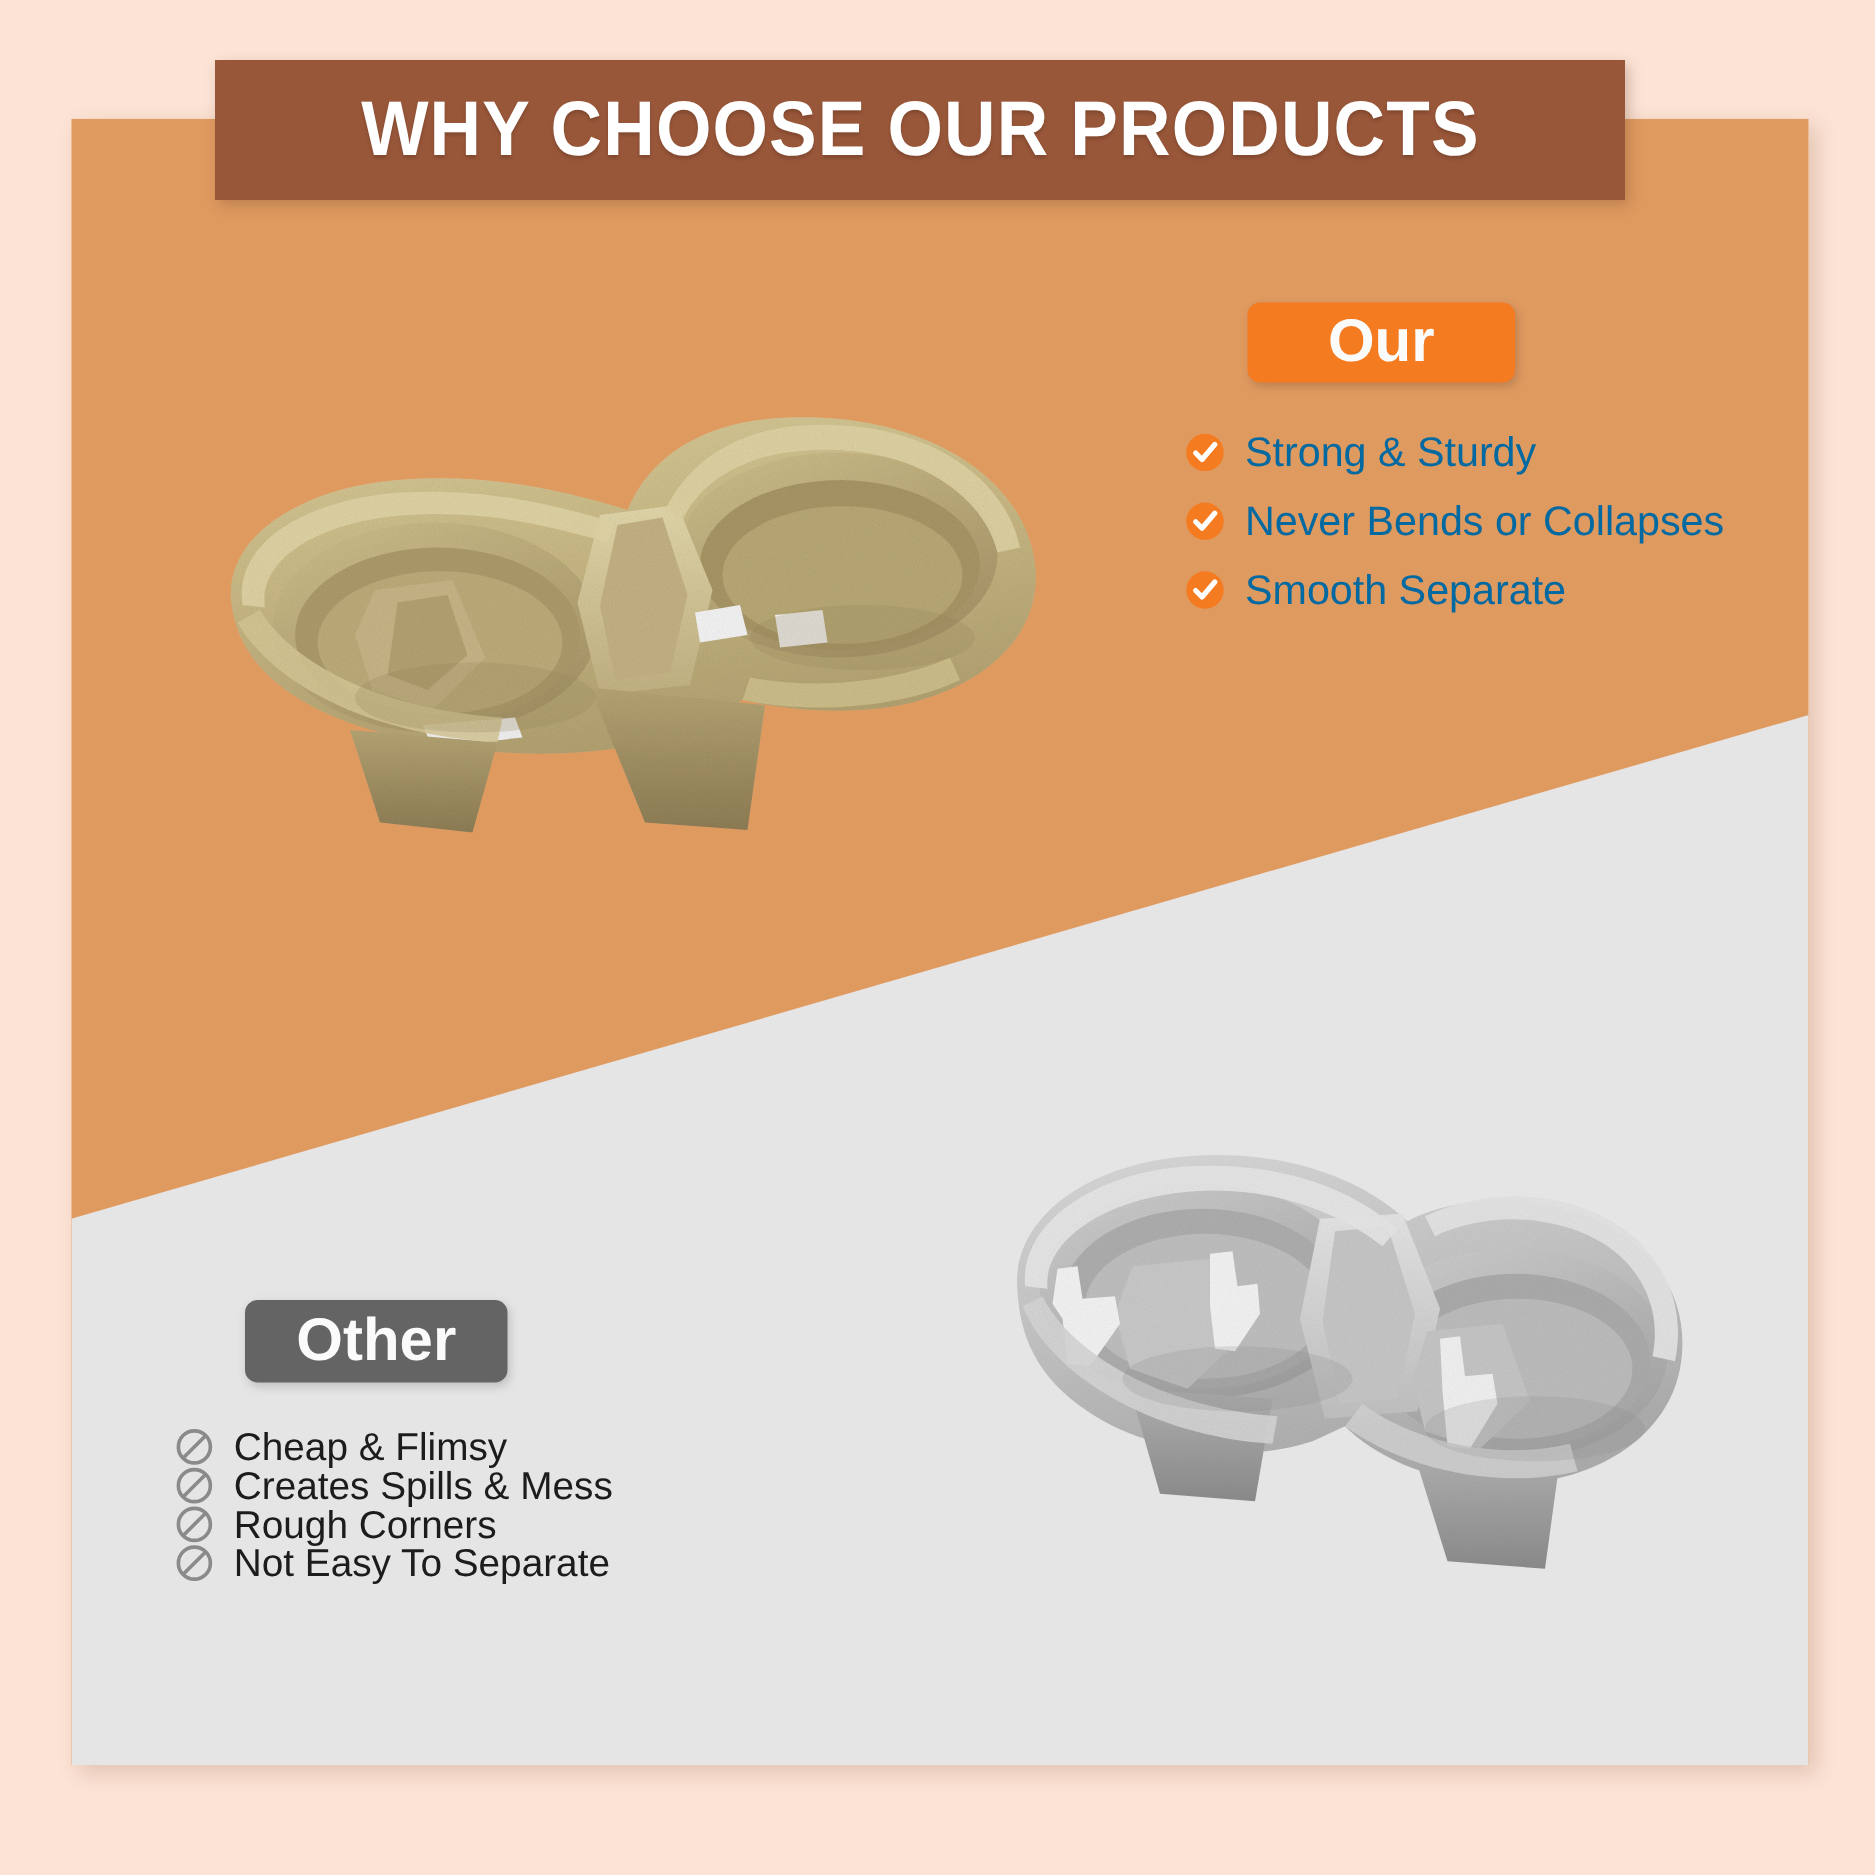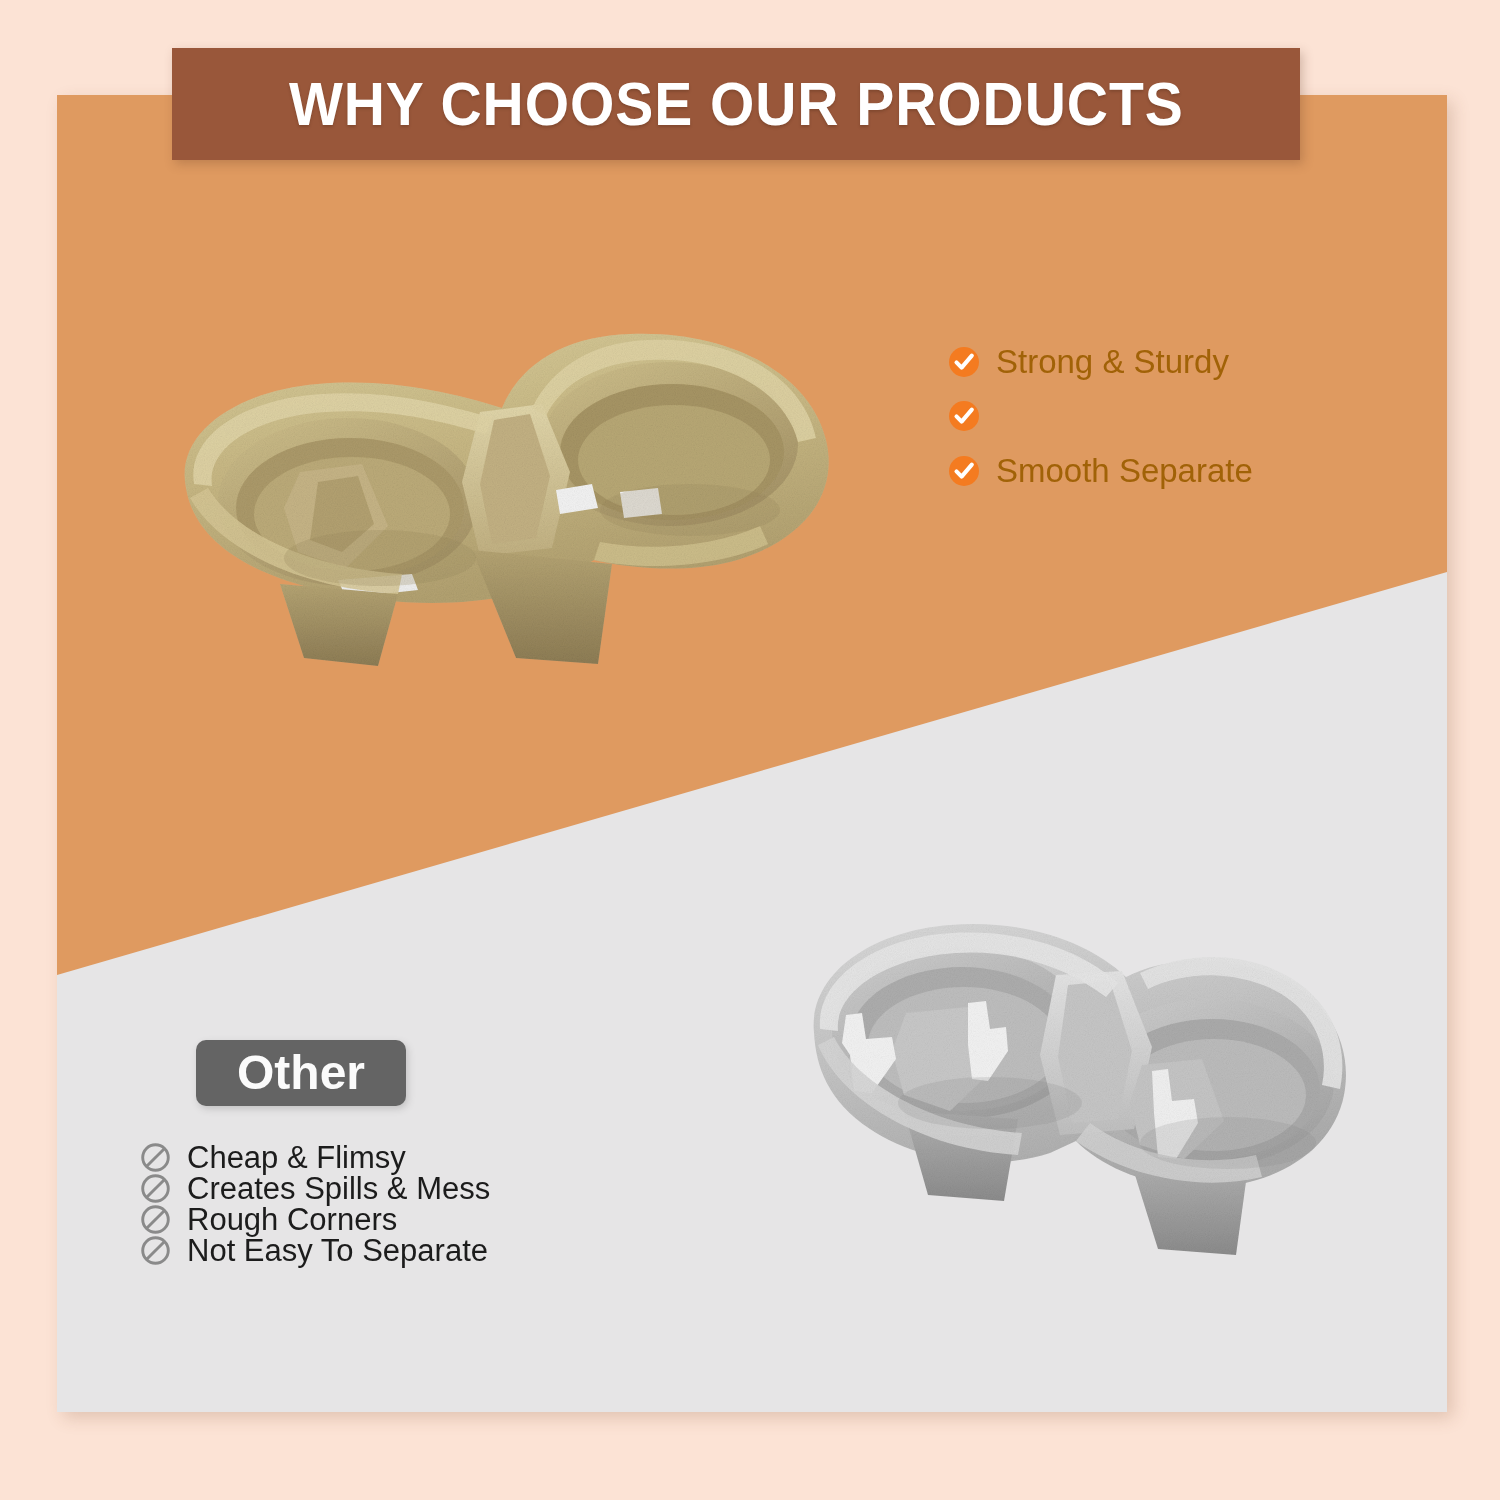--- a/index.html
+++ b/index.html
@@ -118,21 +118,21 @@
     left: 140px;
     top: 1142px;
   }
   .feature-row {
     display: flex;
     align-items: center;
     gap: 16px;
   }
   .feature-label {
     font-size: 33px;
-    color: #a16207;
+    color: #0369a1;
     line-height: 1;
     white-space: nowrap;
   }
   #list-other .feature-label {
     font-size: 31px;
     color: #1C1C1C;
   }
 
   
   .icon-check {
@@ -340,36 +340,40 @@
         <ellipse cx="190" cy="198" rx="92" ry="26" fill="#8E8E8E" opacity="0.22"></ellipse>
         <ellipse cx="428" cy="238" rx="88" ry="26" fill="#8E8E8E" opacity="0.2"></ellipse>
       </g>
     </svg>
   </div>
 
   <div class="title-banner">
     <div class="title-text">WHY CHOOSE OUR PRODUCTS</div>
   </div>
 
+  <div class="badge" id="badge-our">
+    <span class="badge-text">Our</span>
+  </div>
 
   <div class="feature-list" id="list-our">
 
     <div class="feature-row">
       <svg class="icon-check" viewBox="0 0 32 32" aria-hidden="true">
         <circle cx="16" cy="16" r="15" fill="#F47B20"></circle>
         <path d="M8.5 16.4 L13.6 21.6 L23.8 9.6" stroke="#FFFFFF" stroke-width="4.1" fill="none" stroke-linecap="round" stroke-linejoin="round"></path>
       </svg>
       <span class="feature-label">Strong &amp; Sturdy</span>
     </div>
 
     <div class="feature-row">
       <svg class="icon-check" viewBox="0 0 32 32" aria-hidden="true">
         <circle cx="16" cy="16" r="15" fill="#F47B20"></circle>
         <path d="M8.5 16.4 L13.6 21.6 L23.8 9.6" stroke="#FFFFFF" stroke-width="4.1" fill="none" stroke-linecap="round" stroke-linejoin="round"></path>
       </svg>
+      <span class="feature-label">Never Bends or Collapses</span>
     </div>
 
     <div class="feature-row">
       <svg class="icon-check" viewBox="0 0 32 32" aria-hidden="true">
         <circle cx="16" cy="16" r="15" fill="#F47B20"></circle>
         <path d="M8.5 16.4 L13.6 21.6 L23.8 9.6" stroke="#FFFFFF" stroke-width="4.1" fill="none" stroke-linecap="round" stroke-linejoin="round"></path>
       </svg>
       <span class="feature-label">Smooth Separate</span>
     </div>
 

